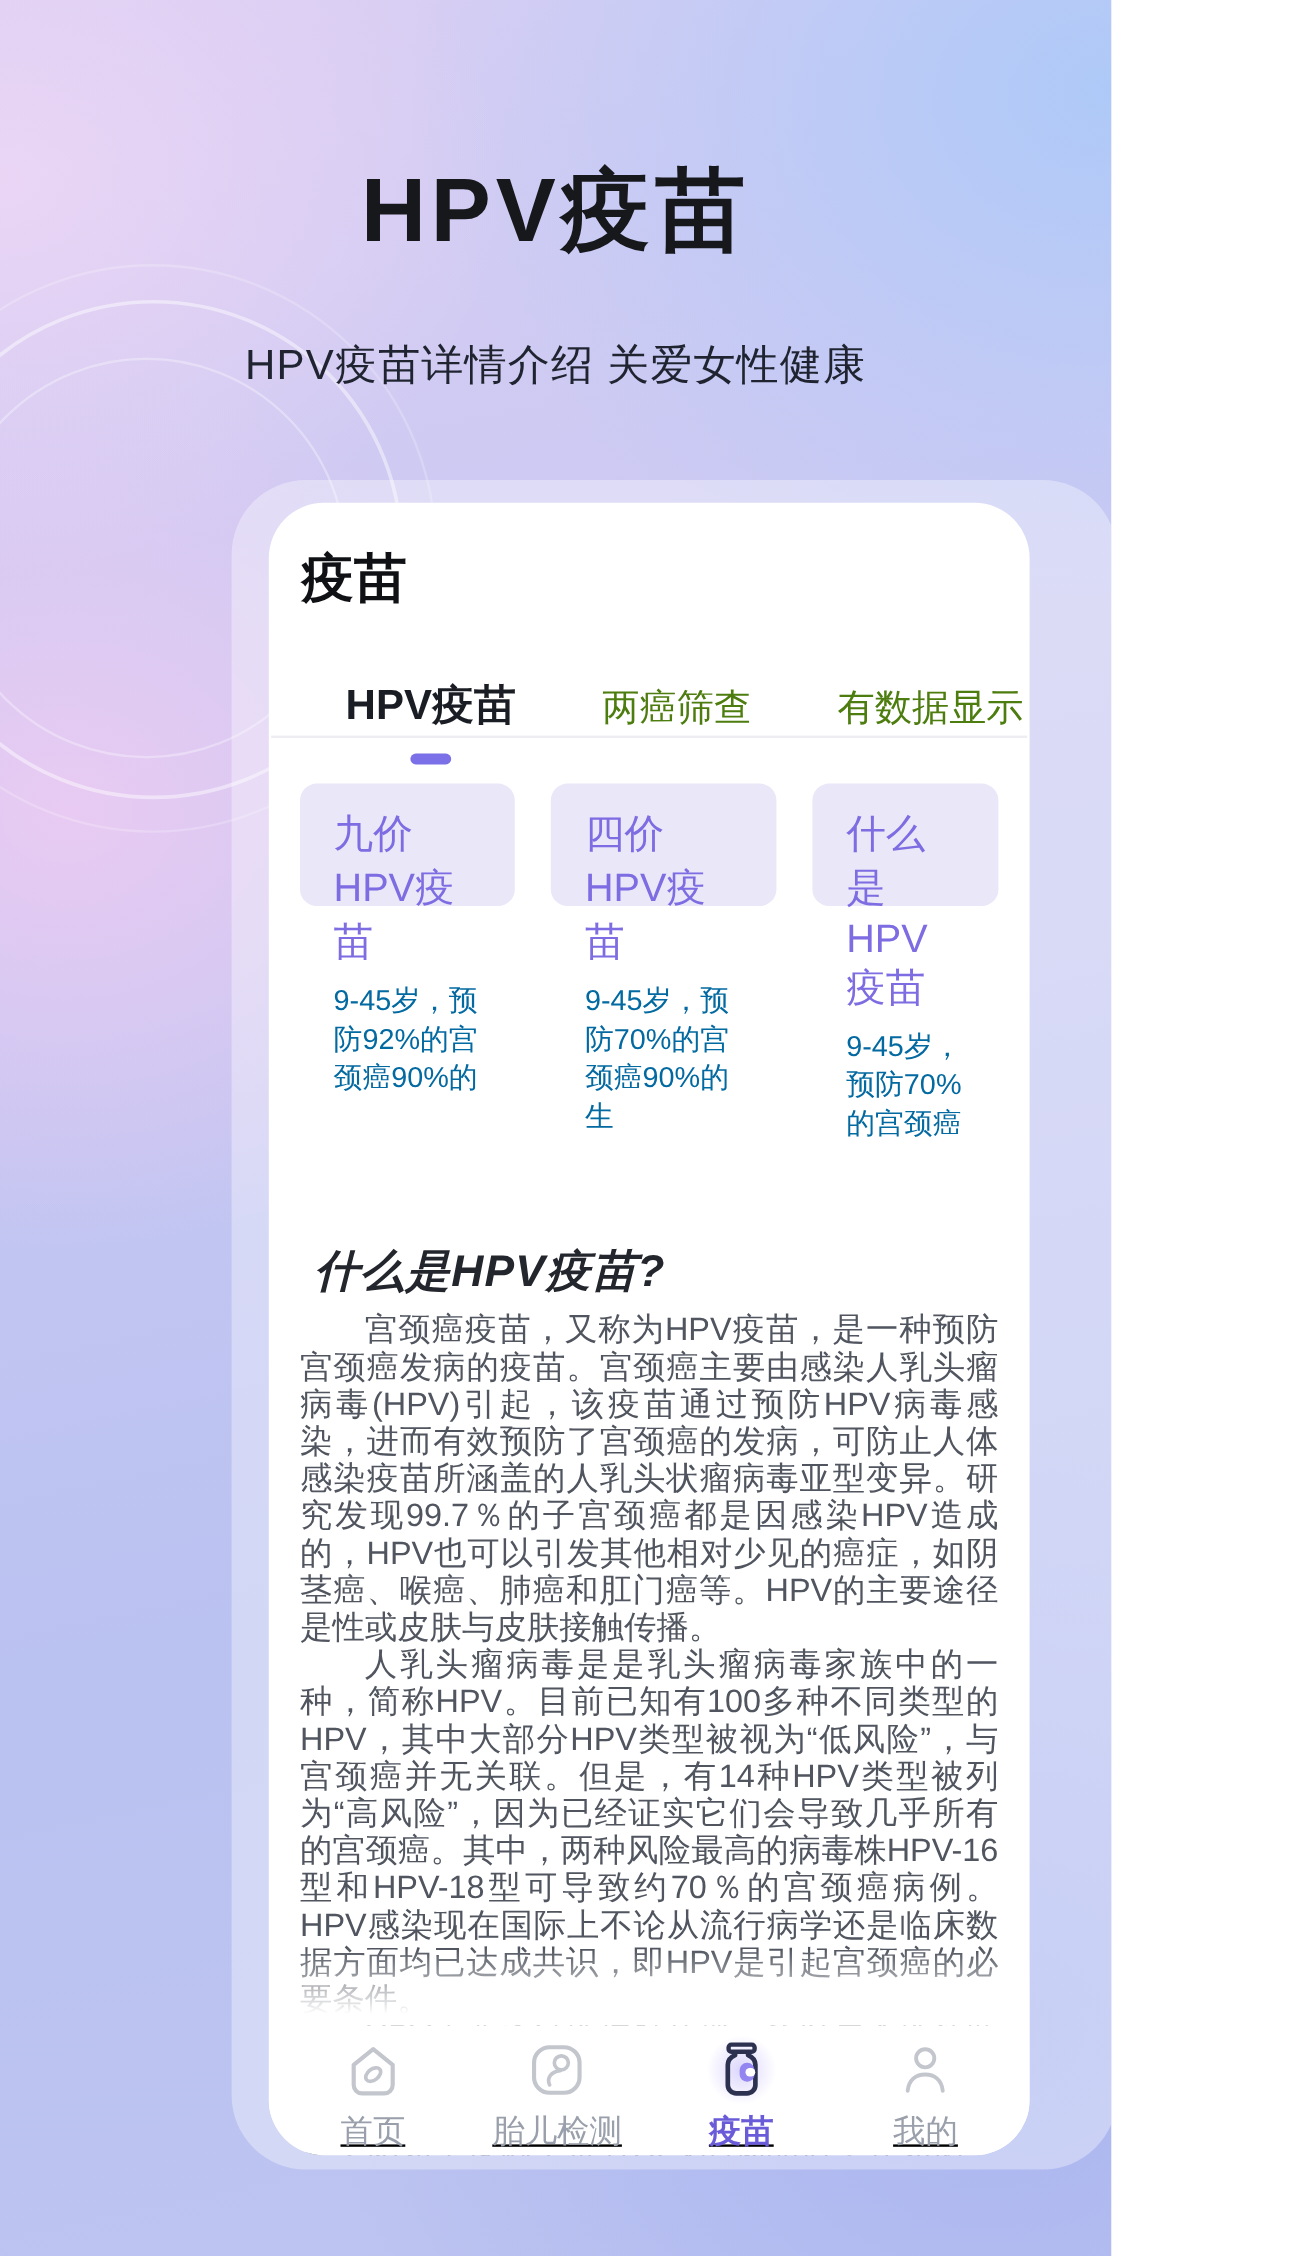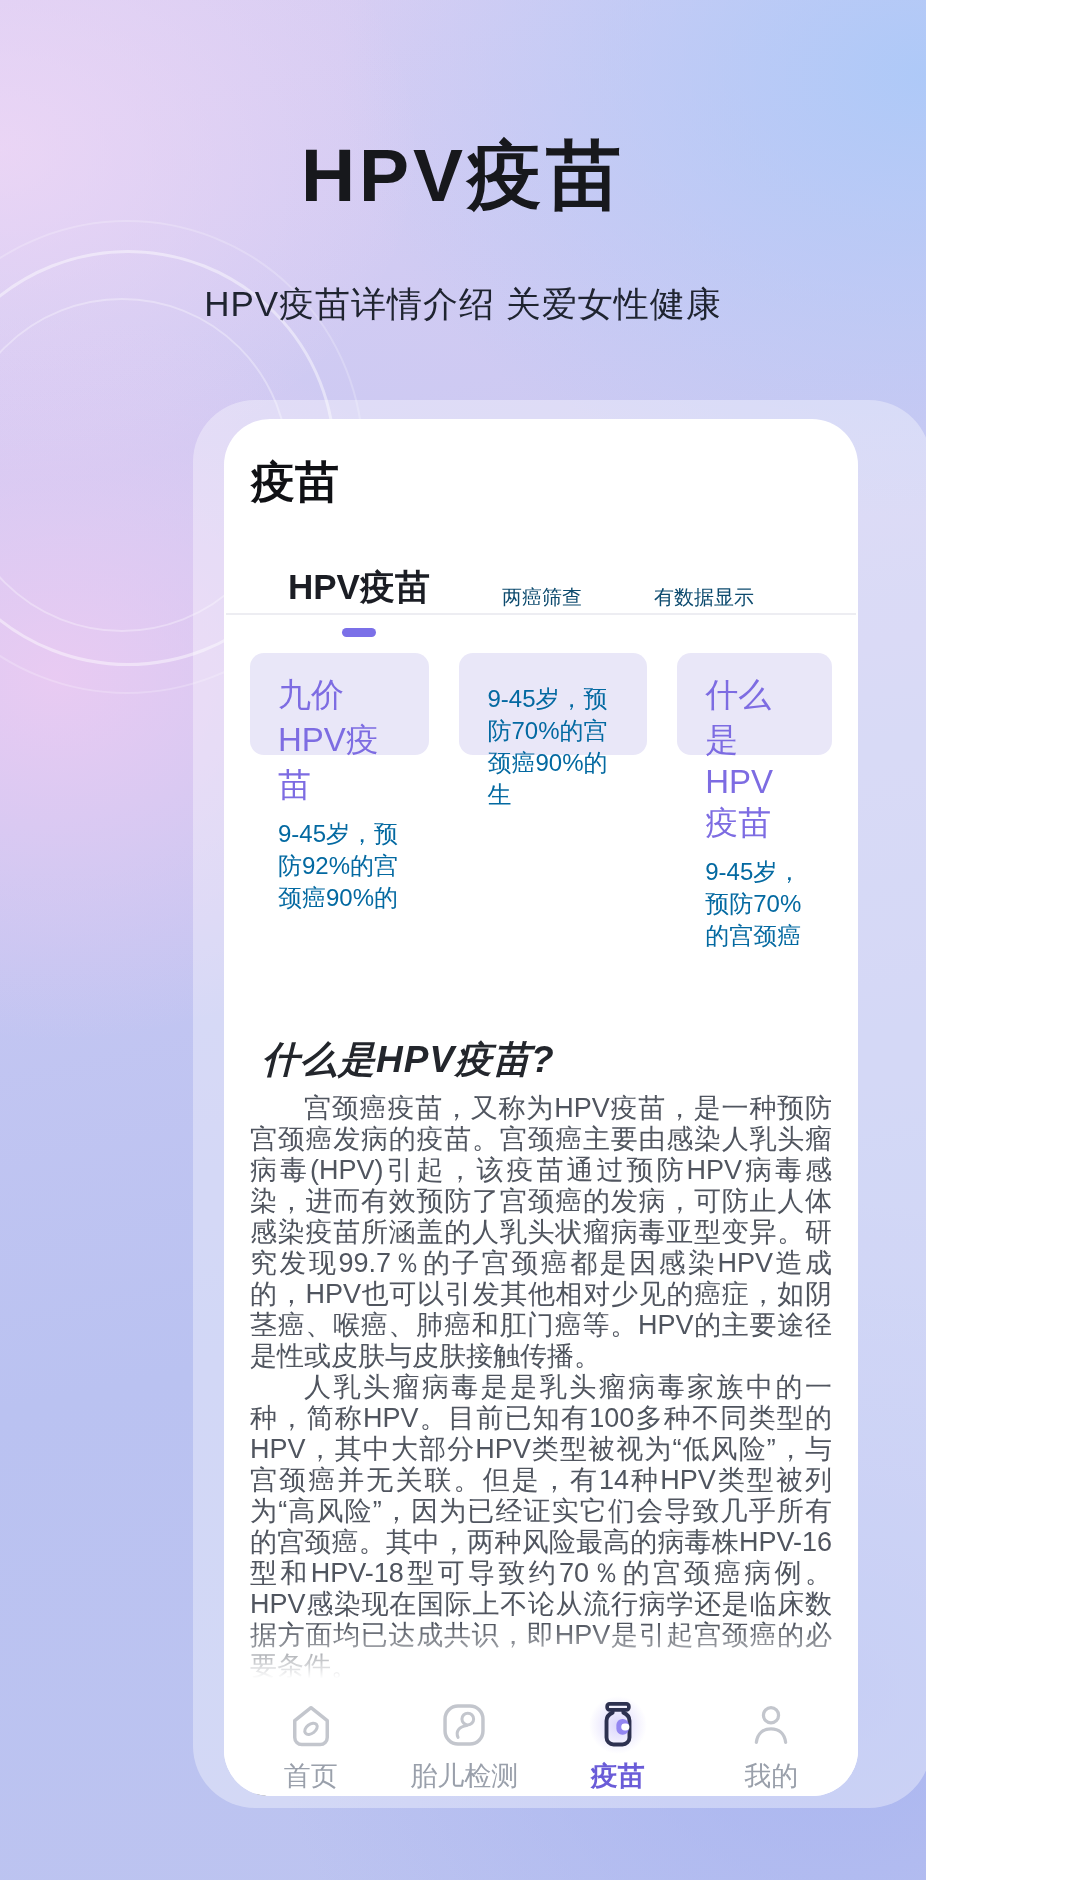--- a/index.html
+++ b/index.html
@@ -41,21 +41,21 @@
     border-radius:46px;background:#ffffff;overflow:hidden;
   }
   .card-heading{
     position:absolute;top:34px;left:27px;
     font-size:44px;font-weight:700;color:#101115;
   }
   .tabs{
     position:absolute;top:126px;left:0;width:100%;height:66px;
     display:flex;align-items:flex-end;padding-left:64px;gap:72px;box-sizing:border-box;
   }
-  .tab{font-size:20px;color:#0c4a6e;white-space:nowrap;position:relative;}
+  .tab{font-size:31px;color:#4d7c0f;white-space:nowrap;position:relative;}
   .tab.active{font-size:35px;font-weight:700;color:#1b1d24;}
   .tab-underline{
     position:absolute;left:50%;transform:translateX(-50%);bottom:-26px;
     width:34px;height:9px;border-radius:5px;background:#7b70e8;
   }
   .tabs-divider{
     position:absolute;top:194px;left:2px;right:2px;height:2px;background:#ededf2;
   }
 
   .vcards{
@@ -83,21 +83,21 @@
     position:absolute;left:0;right:0;bottom:108px;height:64px;
     background:linear-gradient(rgba(255,255,255,0), #ffffff 85%);
     pointer-events:none;
   }
   .nav{
     position:absolute;left:0;right:0;bottom:0;height:108px;background:#ffffff;
     display:flex;justify-content:space-around;align-items:flex-start;
     padding:8px 10px 0 10px;box-sizing:border-box;
   }
   .nav-item{
-    display:flex;flex-direction:column;align-items:center;gap:4px;width:150px;cursor:pointer;
+    display:flex;flex-direction:column;align-items:center;gap:4px;width:150px;cursor:pointer;text-decoration:underline;
   }
   .icon-wrap{width:58px;height:58px;display:flex;align-items:center;justify-content:center;border-radius:50%;}
   .nav-item.active .icon-wrap{
     background:radial-gradient(closest-side, rgba(150,135,245,0.35), rgba(150,135,245,0));
   }
   .nav-label{font-size:27px;color:#9aa0ab;}
   .nav-item.active .nav-label{color:#6a5cd8;font-weight:600;}
   .nav svg{display:block;}
 </style>
 </head>
@@ -130,20 +130,21 @@
         </div>
       </div>
       <div class="tabs-divider"></div>
 
       <div class="vcards">
         <div class="vcard">
           <div class="vcard-title">九价HPV疫苗</div>
           <div class="vcard-desc">9-45岁，预防92%的宫颈癌90%的</div>
         </div>
         <div class="vcard">
+          <div class="vcard-title">四价HPV疫苗</div>
           <div class="vcard-desc">9-45岁，预防70%的宫颈癌90%的生</div>
         </div>
         <div class="vcard">
           <div class="vcard-title">什么是HPV疫苗</div>
           <div class="vcard-desc">9-45岁，预防70%的宫颈癌</div>
         </div>
       </div>
 
       <div class="section-heading">什么是HPV疫苗?</div>
 

